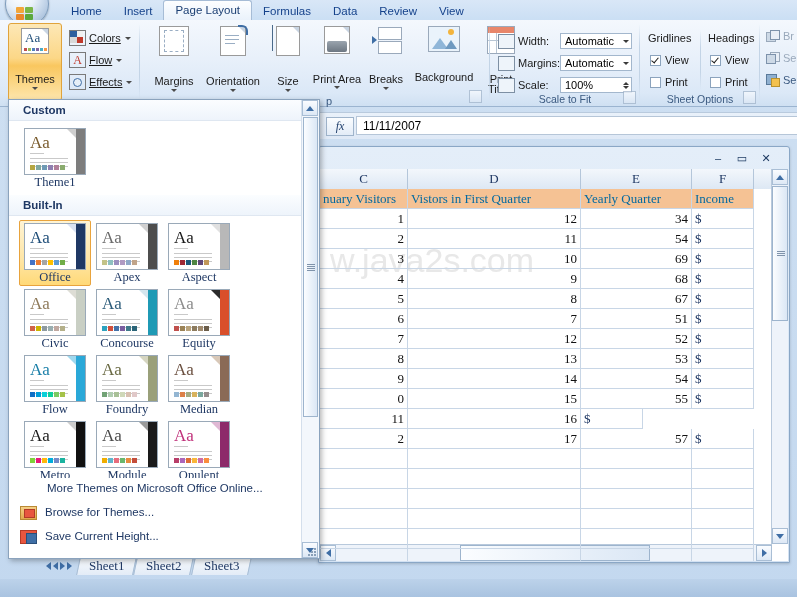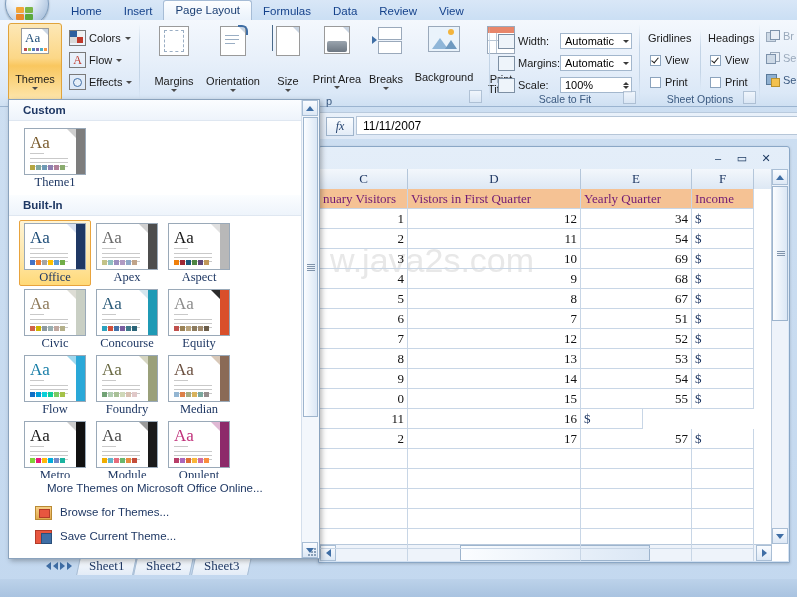--- a/index.html
+++ b/index.html
@@ -38,21 +38,21 @@
   .bigbtn .lbl{font-size:11px;color:#1a1a1a;text-align:center;line-height:11px;margin-top:20px;}
   .bigbtn .caret{width:0;height:0;border-left:3px solid transparent;border-right:3px solid transparent;
     border-top:3px solid #4a4a4a;margin-top:2px;}
   .themes-btn{left:8px;top:3px;width:52px;height:76px;
     background:linear-gradient(180deg,#fde8b6 0%,#fcd787 45%,#f9c75f 55%,#fde6ad 100%);
     border:1px solid #e0a33c;border-radius:3px;}
   .icon-page{position:relative;background:#fff;border:1px solid #9a9a9a;}
   .page-fold{position:absolute;right:0;top:0;width:0;height:0;border-left:6px solid transparent;border-top:6px solid #c8d4e2;}
   
   .smallbtn{position:absolute;display:flex;align-items:center;gap:3px;height:20px;padding:0 3px;cursor:default;}
-  .smallbtn .lbl{font-size:11px;color:#1a1a1a;}
+  .smallbtn .lbl{font-size:11px;color:#1a1a1a;text-decoration:underline;}
   .smallbtn .caret{width:0;height:0;border-left:3px solid transparent;border-right:3px solid transparent;
     border-top:3px solid #4a4a4a;margin-left:1px;}
   
   .sf-row{position:absolute;display:flex;align-items:center;height:18px;}
   .sf-lbl{font-size:11px;color:#1a1a1a;width:42px;}
   .sf-box{height:16px;border:1px solid #a3b7cd;background:#fff;font-size:11px;color:#000;
     display:flex;align-items:center;padding:0 2px 0 4px;box-sizing:border-box;}
   .sf-caret{margin-left:auto;width:0;height:0;border-left:3px solid transparent;border-right:3px solid transparent;border-top:3px solid #3a3a3a;}
   .spin{display:flex;flex-direction:column;justify-content:center;gap:1px;margin-left:auto;}
   .spin i{width:0;height:0;border-left:3px solid transparent;border-right:3px solid transparent;}
@@ -83,21 +83,21 @@
   .wbtn{position:absolute;top:4px;width:22px;height:14px;display:flex;align-items:center;justify-content:center;
     color:#1f3c63;font-size:11px;cursor:default;}
   .colhead{position:absolute;left:1px;top:22px;right:1px;height:20px;display:flex;
     background:linear-gradient(180deg,#f3f7fc 0%,#dde8f4 100%);border-bottom:1px solid #9fb4cb;}
   .ch{border-right:1px solid #b4c6da;display:flex;align-items:center;justify-content:center;
     font-family:"Liberation Serif",serif;font-size:13px;color:#1f3864;box-sizing:border-box;}
   .gridwrap{position:absolute;left:1px;top:42px;right:1px;bottom:1px;overflow:hidden;background:#fff;}
   .grow{display:flex;height:20px;}
   .gc{border-right:1px solid #c8d6e6;border-bottom:1px solid #c8d6e6;box-sizing:border-box;
     font-family:"Liberation Serif",serif;font-size:13px;color:#1f3864;display:flex;align-items:center;padding:0 3px;}
-  .grow.hdr .gc{background:#f5c294;color:#701a75;}
+  .grow.hdr .gc{background:#f5c294;color:#0369a1;}
   .gc.num{justify-content:flex-end;color:#111;}
   .gc.txt{justify-content:flex-start;}
   .watermark{position:absolute;left:330px;top:240px;font-size:34px;color:#e8e8e8;
     font-family:"Liberation Sans",sans-serif;pointer-events:none;z-index:3;}
   
   .vsb{position:absolute;right:1px;top:22px;width:16px;bottom:18px;background:#eef3fa;border-left:1px solid #b8c9dc;}
   .sbbtn{width:16px;height:16px;background:linear-gradient(180deg,#fafcff,#dde8f5);border:1px solid #a9bed5;box-sizing:border-box;
     display:flex;align-items:center;justify-content:center;}
   .thumb{position:absolute;left:0;width:16px;background:linear-gradient(90deg,#fbfdff,#dbe7f5);border:1px solid #9db4cd;box-sizing:border-box;}
   .hsb{position:absolute;left:1px;right:17px;bottom:1px;height:16px;background:#eef3fa;border-top:1px solid #b8c9dc;}
@@ -123,21 +123,21 @@
     border:1px solid transparent;border-radius:2px;}
   .g-cell.sel,.g-cell.hot{background:linear-gradient(180deg,#fff4d4 0%,#ffe6a6 60%,#ffd978 100%);border:1px solid #e8a33d;}
   .g-name{font-family:"Liberation Serif",serif;font-size:12.5px;color:#1f3864;margin-top:1px;line-height:13px;}
   .thumbcard{width:62px;height:47px;background:#fff;border:1px solid #9aa9b8;position:relative;box-sizing:border-box;}
   .tc-aa{position:absolute;left:5px;top:5px;font-size:17px;line-height:17px;}
   .tc-line{position:absolute;height:1px;background:#c9c9c9;}
   .tc-sw{position:absolute;bottom:4px;left:5px;display:flex;gap:1px;}
   .tc-sw i{width:5px;height:5px;display:block;}
   .tc-side{position:absolute;right:0;top:0;bottom:0;}
   .tc-fold{position:absolute;width:0;height:0;}
-  .g-footitem{height:24px;display:flex;align-items:center;font-size:11.5px;color:#1f3864;padding-left:25px;gap:8px;cursor:default;}
+  .g-footitem{height:24px;display:flex;align-items:center;font-size:11.5px;color:#1f3864;padding-left:10px;gap:8px;cursor:default;}
   .g-footitem .ic{width:18px;height:16px;position:relative;flex:none;}
   .g-scroll{position:absolute;right:0;top:0;bottom:0;width:17px;background:#f3f7fc;border-left:1px solid #d4dfec;}
   .gripper{position:absolute;left:4px;width:8px;height:6px;}
   .gripper i{display:block;height:1px;background:#7f93ab;margin-bottom:1px;}
   .g-resize{position:absolute;right:2px;bottom:1px;width:9px;height:9px;}
   .g-resize i{position:absolute;width:2px;height:2px;background:#8aa0b8;}
   .status-strip{position:absolute;left:0;bottom:0;width:797px;height:18px;background:linear-gradient(180deg,#bcd2ea,#a9c3e0);}
 </style>
 </head>
 <body>
@@ -842,21 +842,21 @@
           <i style="position:absolute;left:1px;top:2px;width:15px;height:12px;background:linear-gradient(180deg,#f6cf87,#e0a94d);border:1px solid #b98a33;display:block;"></i>
           <i style="position:absolute;left:5px;top:5px;width:9px;height:7px;background:#e8563f;border:1px solid #b33b28;display:block;"></i>
         </span>
         <span>Browse for Themes...</span>
       </div>
       <div class="g-footitem">
         <span class="ic">
           <i style="position:absolute;left:1px;top:2px;width:15px;height:12px;background:#e8563f;border:1px solid #b33b28;display:block;"></i>
           <i style="position:absolute;left:7px;top:5px;width:9px;height:9px;background:#3f6ea5;border:1px solid #2a4f7a;display:block;"></i>
         </span>
-        <span>Save Current Theme...</span>
+        <span>Save Current Height...</span>
       </div>
     </div>
 
     <div class="g-resize">
       <i style="left:6px;top:0;"></i>
         <i style="left:3px;top:3px;"></i>
         <i style="left:6px;top:3px;"></i>
       <i style="left:0;top:6px;"></i>
         <i style="left:3px;top:6px;"></i>
         <i style="left:6px;top:6px;"></i>

